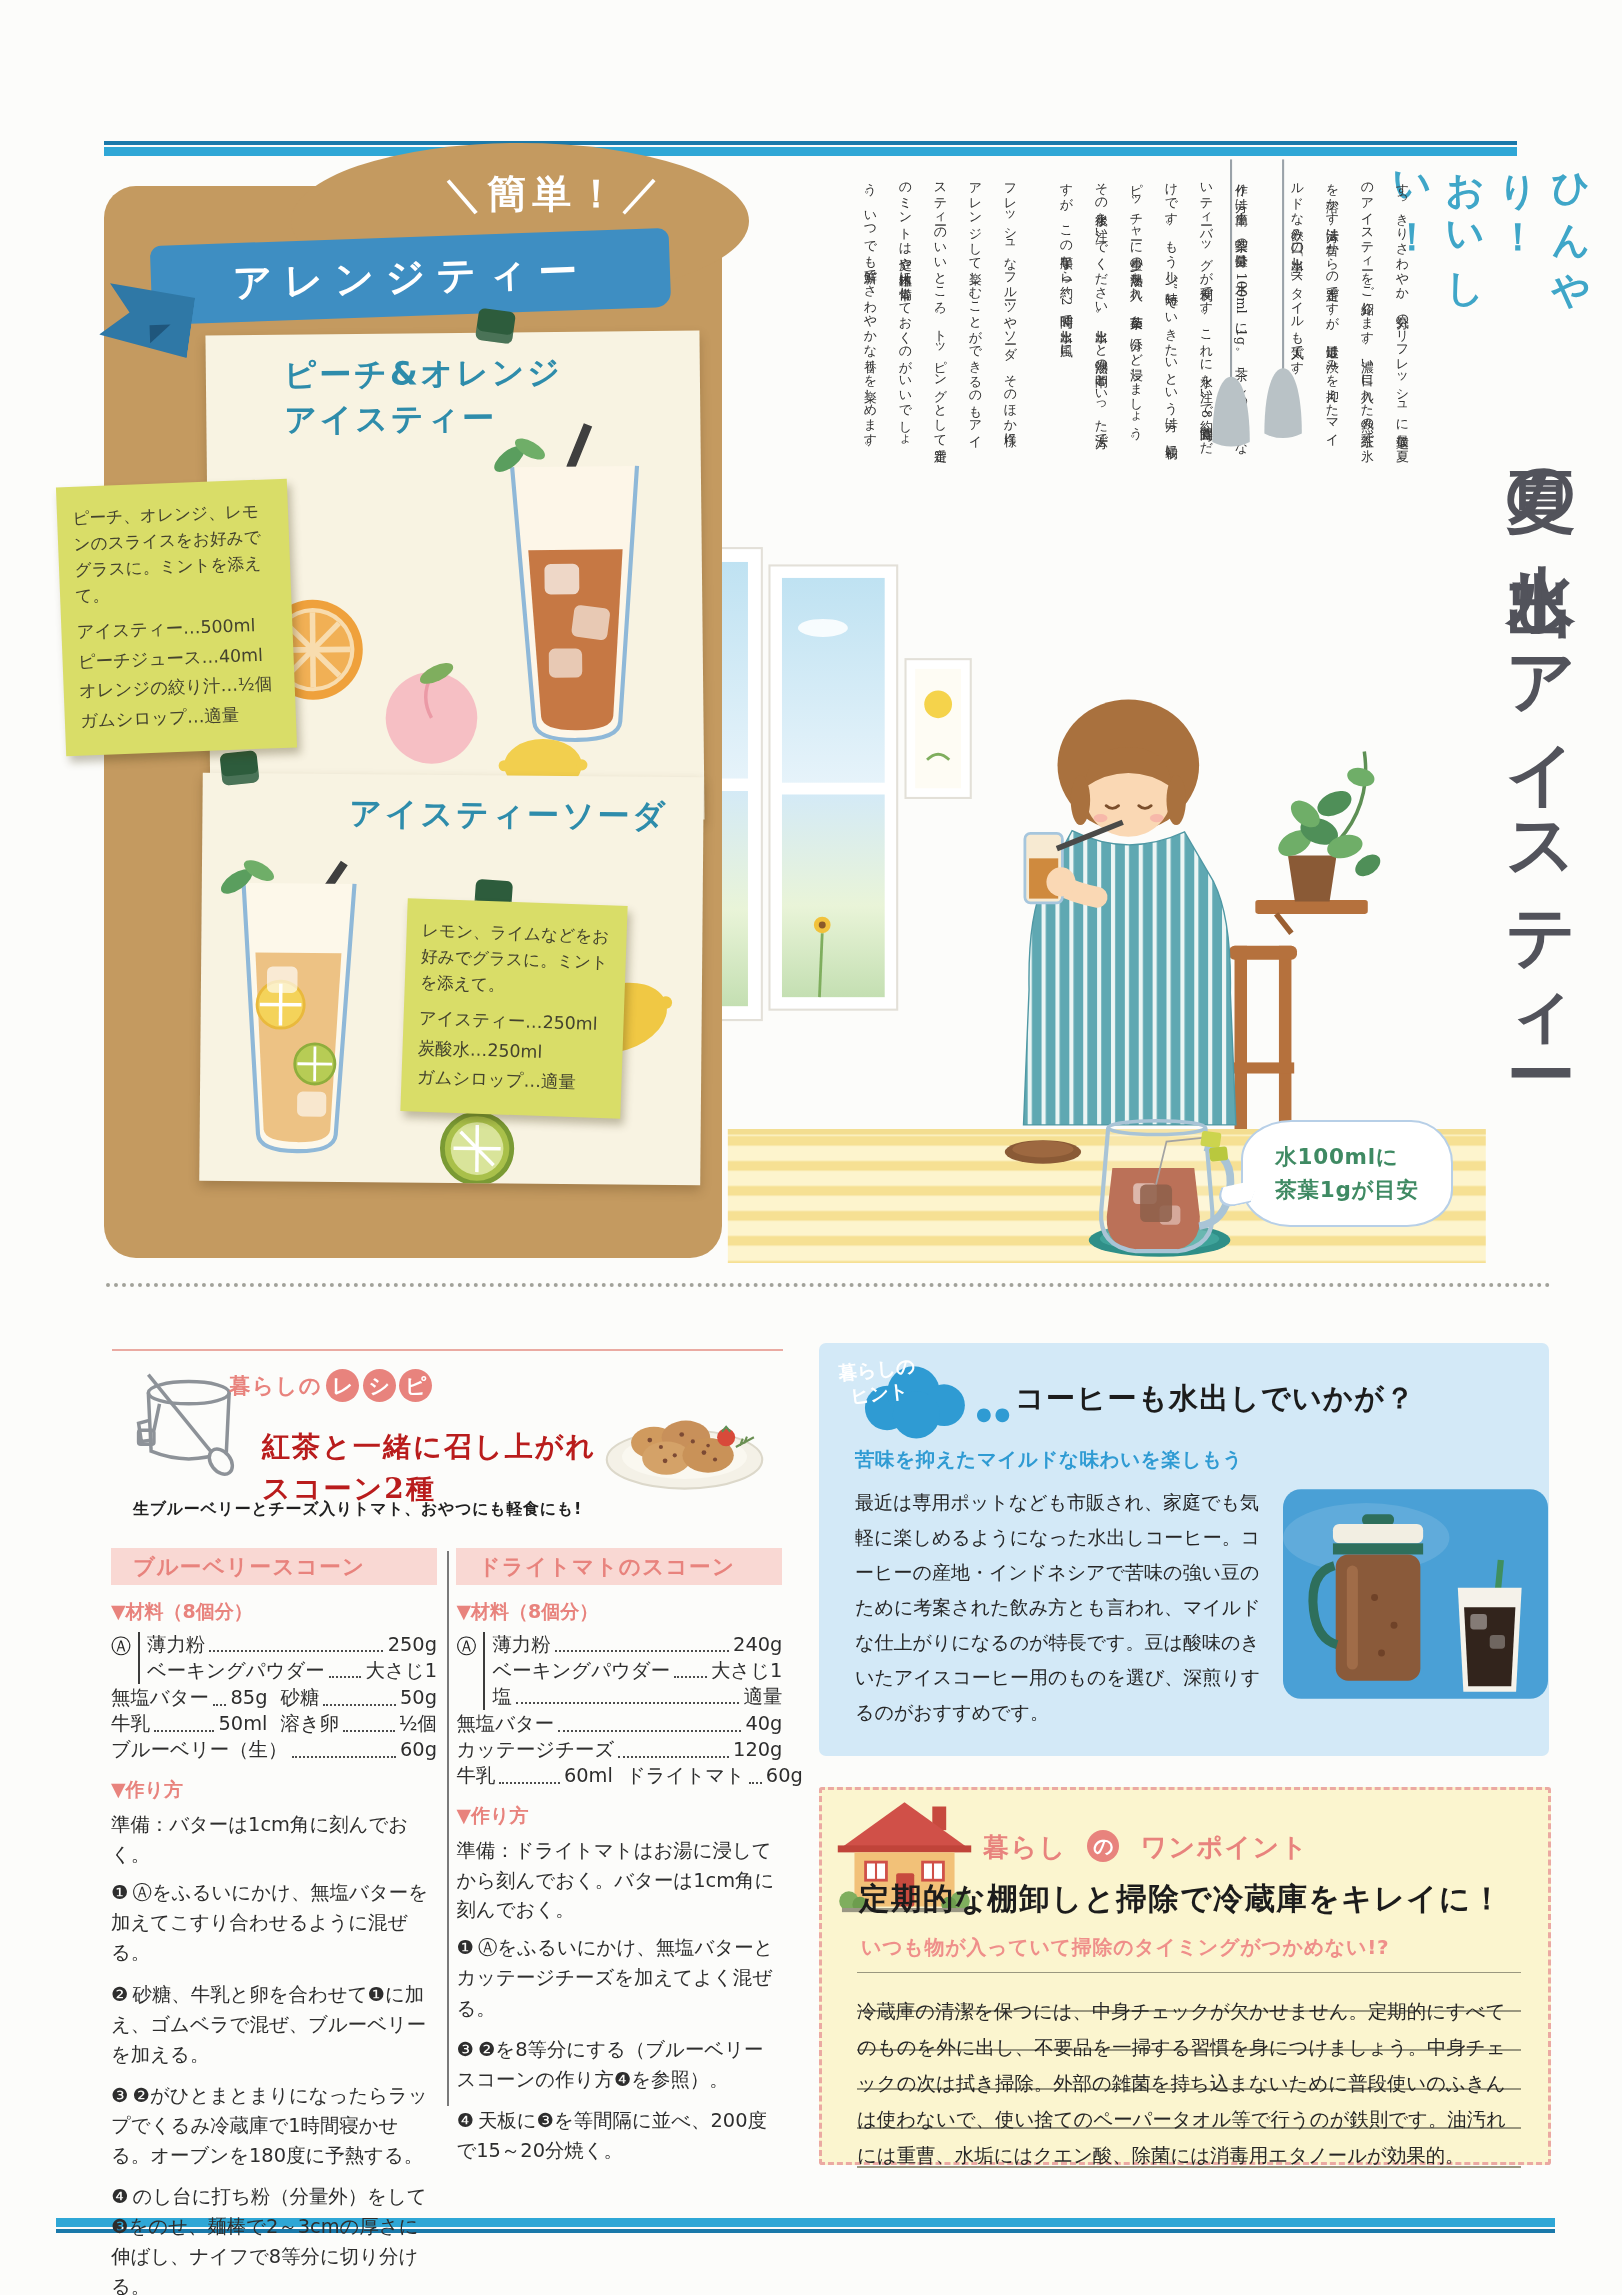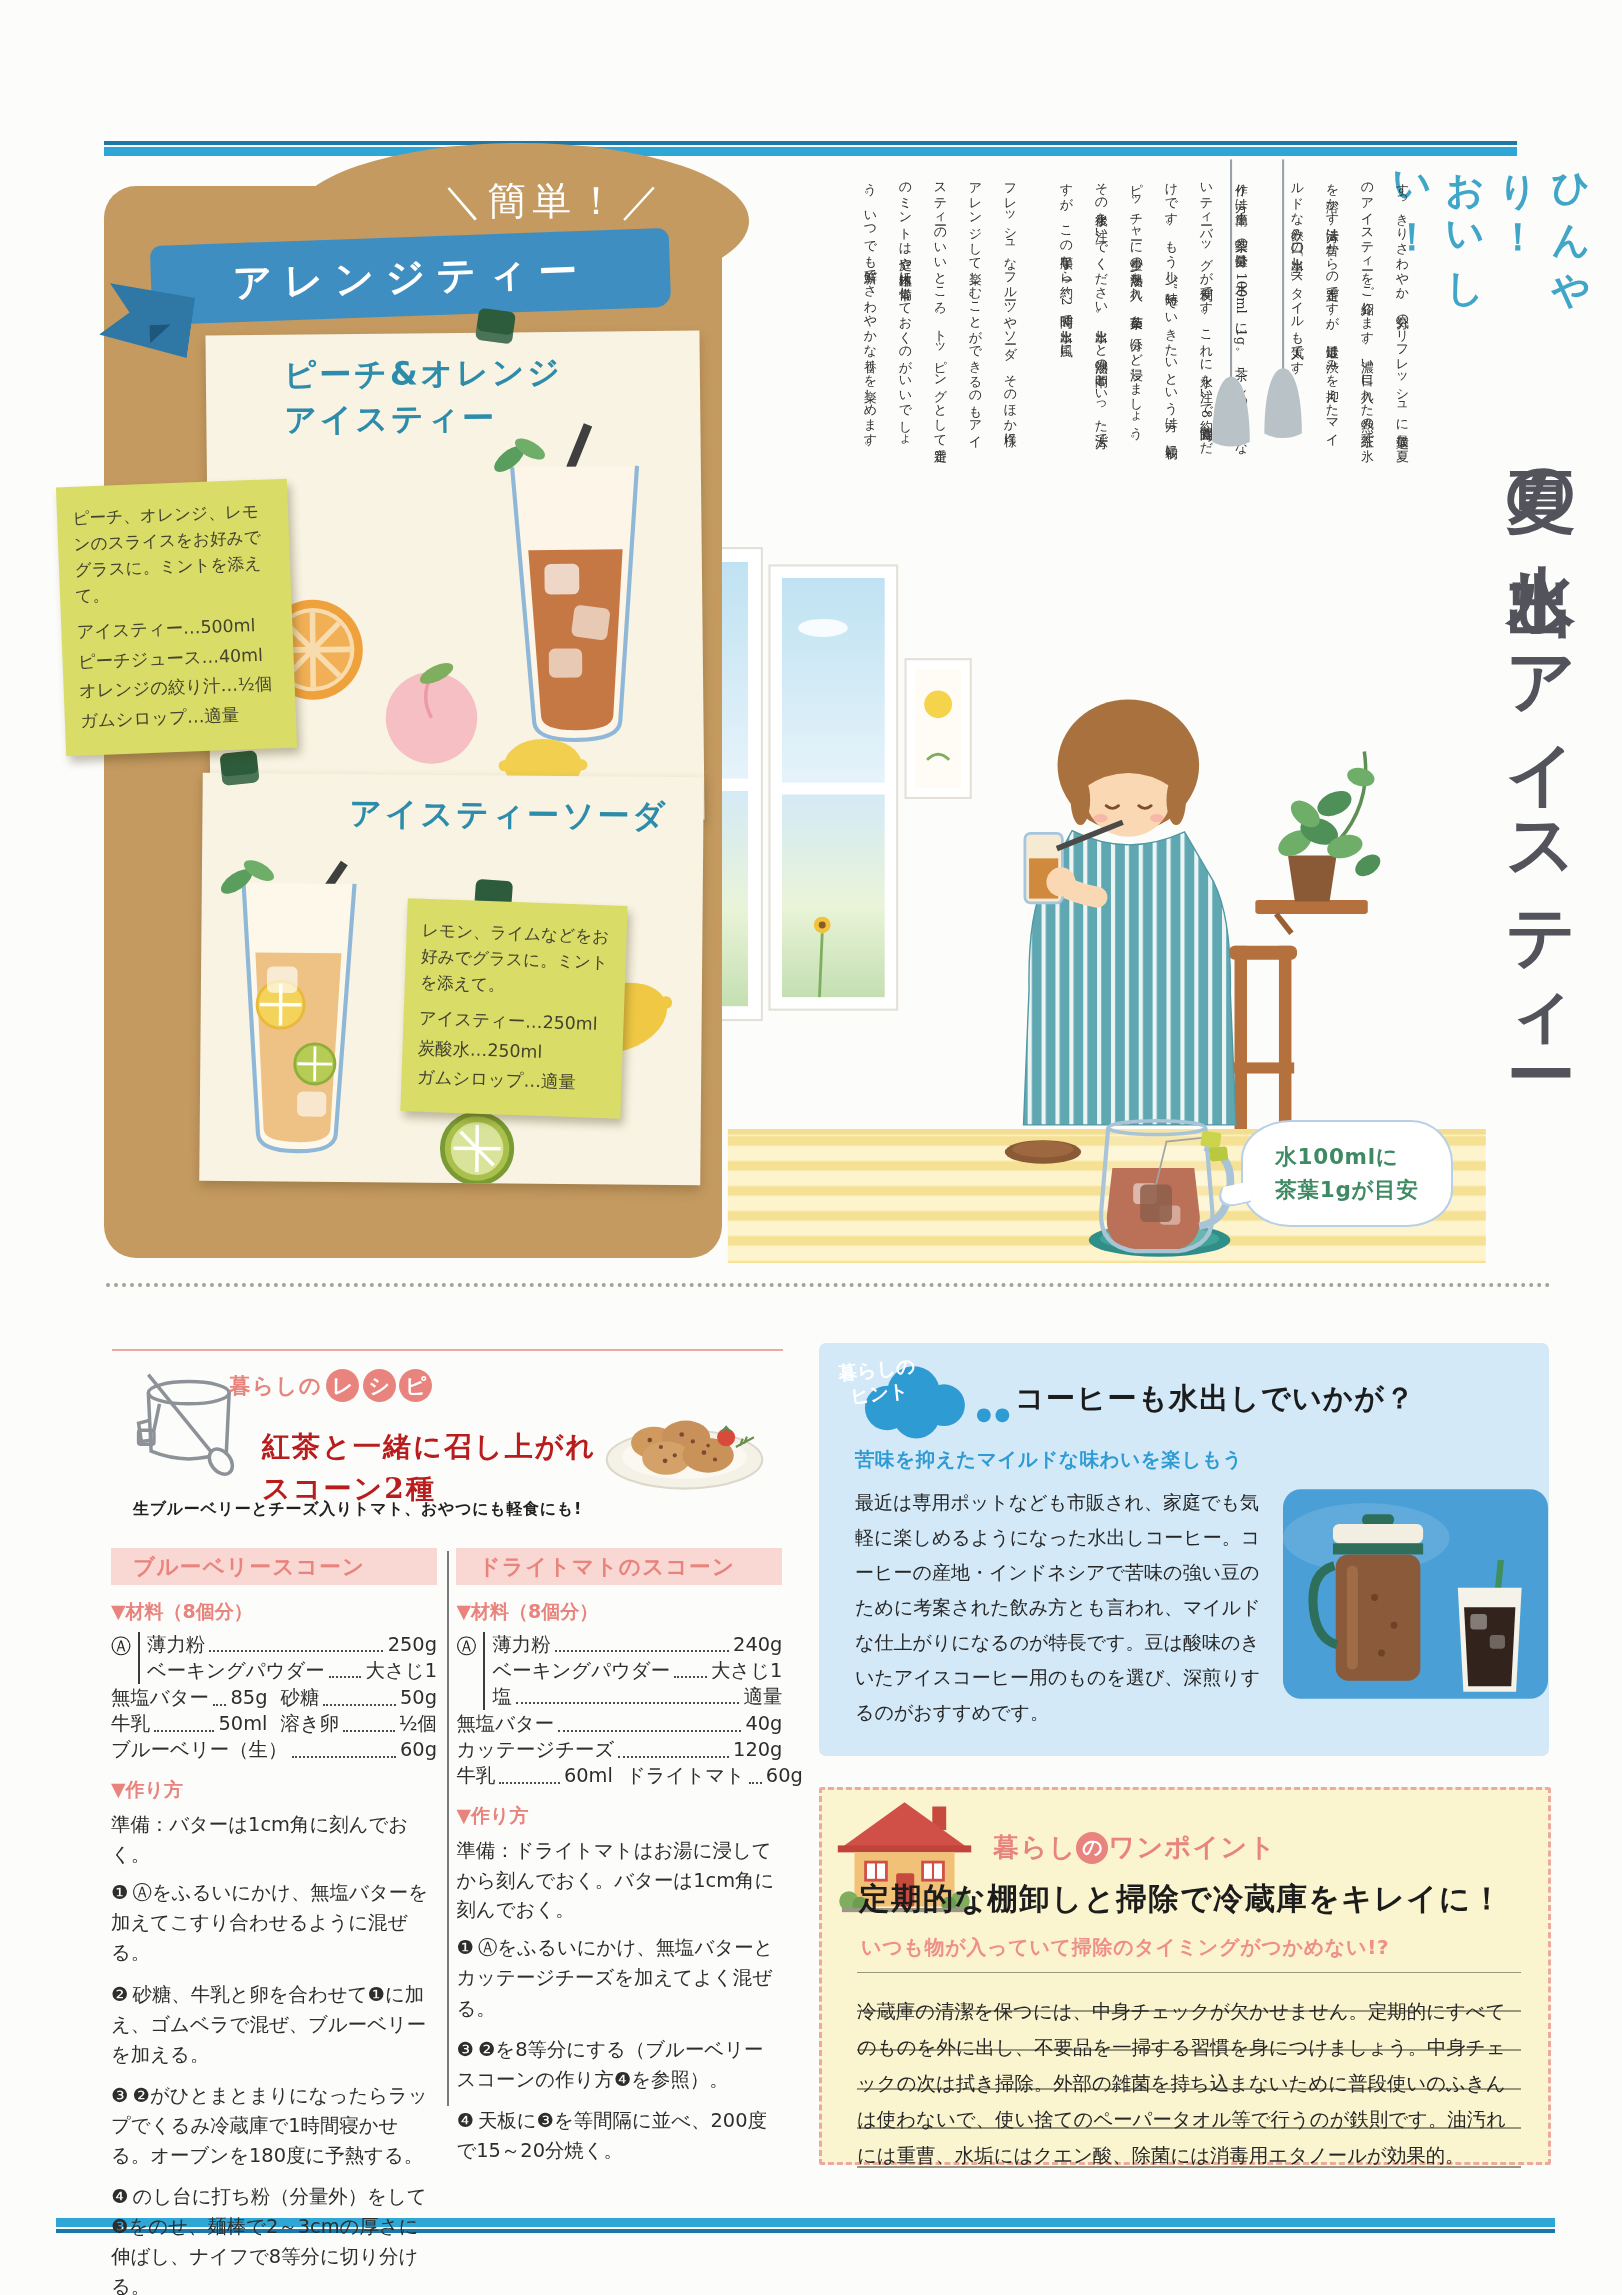--- a/index.html
+++ b/index.html
@@ -27,21 +27,21 @@
      font-size:13px;line-height:35px;color:#333;}
   .article-body p{margin:0;}
   .article-body p + p{margin-block-start:21px;}
   .article-note{top:175px;right:929px;height:243px;font-family:"DejaVu Serif","Liberation Serif",serif;
      font-size:11.8px;line-height:23px;color:#3a3a3a;}
 
   
   .board{left:104px;top:186px;width:618px;height:1072px;background:#c49a60;border-radius:32px;z-index:2;}
   .board::before{content:"";position:absolute;left:187px;top:-43px;width:458px;height:156px;background:#c49a60;border-radius:50%;}
   .easy-label{position:absolute;left:298px;top:-19.4px;width:305px;text-align:center;color:#fff;
-     font-size:39px;letter-spacing:5.6px;font-weight:400;z-index:3;margin-top:7px;}
+     font-size:39px;letter-spacing:5.6px;font-weight:700;z-index:3;}
   .ribbon{position:absolute;left:47px;top:51px;width:519px;height:79px;background:#3e8ec2;
      border-radius:11px 11px 15.3px 15.3px;transform:rotate(-2deg);display:flex;align-items:center;justify-content:center;
      color:#fff;font-size:39px;letter-spacing:11px;font-weight:600;z-index:3;}
   .ribbon::before{content:"";position:absolute;left:-51px;bottom:-30.5px;width:90px;height:69px;background:#2f78a6;
      clip-path:polygon(100% 6%,100% 94%,0 78%,30% 40%,4% 2%);transform:rotate(10deg);z-index:-1;}
   .ribbon::after{content:"";position:absolute;left:-2.8px;bottom:-18px;border-style:solid;border-width:18px 21px 0 0;
      border-color:#1f567c transparent transparent transparent;}
   .card{position:absolute;background:#f8f3e2;box-shadow:0 5.6px 11px rgba(80,55,20,.28);}
   .card-1{left:104px;top:147px;width:494px;height:489px;transform:rotate(-0.6deg);}
   .card-2{left:97px;top:589px;width:501px;height:408px;transform:rotate(0.5deg);}
@@ -108,21 +108,21 @@
   .hint-title{position:absolute;left:196px;top:36px;font-family:"DejaVu Serif","Liberation Serif",serif;
      font-size:29px;font-weight:700;color:#1c1c1c;letter-spacing:1.4px;}
   .hint-subtitle{position:absolute;left:36px;top:103px;font-size:19.4px;font-weight:700;color:#2f9bd3;letter-spacing:0.7px;}
   .hint-body{position:absolute;left:36px;top:142px;width:422px;font-size:19px;line-height:35px;color:#262626;}
   .coffee-illus{position:absolute;left:464px;top:146px;width:265px;height:210px;}
 
   
   .onepoint-box{left:819px;top:1787px;width:732px;height:378px;background:#fbf5cf;
      border:3.5px dashed #eba9a2;border-radius:2.8px;box-sizing:border-box;z-index:2;}
   .house-wrap{position:absolute;left:12.5px;top:8.3px;width:139px;height:115px;}
-  .op-badge-row{position:absolute;left:161px;top:40px;display:flex;align-items:center;gap:0;margin-left:10px;}
+  .op-badge-row{position:absolute;left:161px;top:40px;display:flex;align-items:flex-start;gap:21px;}
   .op-kurashi,.op-suffix{color:#e8837d;font-size:26px;font-weight:700;letter-spacing:1.4px;}
   .op-circle{width:32px;height:32px;border-radius:50%;background:#e8837d;color:#fff;display:flex;
      align-items:center;justify-content:center;font-size:20px;font-weight:700;}
   .op-title{position:absolute;left:37px;top:89px;font-size:30.5px;font-weight:700;color:#1c1c1c;letter-spacing:1.4px;}
   .op-subtitle{position:absolute;left:39px;top:144px;font-size:20px;font-weight:700;color:#ef8f8a;letter-spacing:0.7px;}
   .op-body{position:absolute;left:35px;top:182px;width:664px;font-size:19.4px;line-height:36px;color:#262626;
      border-top:1.4px solid #9a977f;padding-top:21px;
      background-image:repeating-linear-gradient(to bottom,transparent 0 37px,#9a977f 37px 39px);}
 </style>
 </head>

